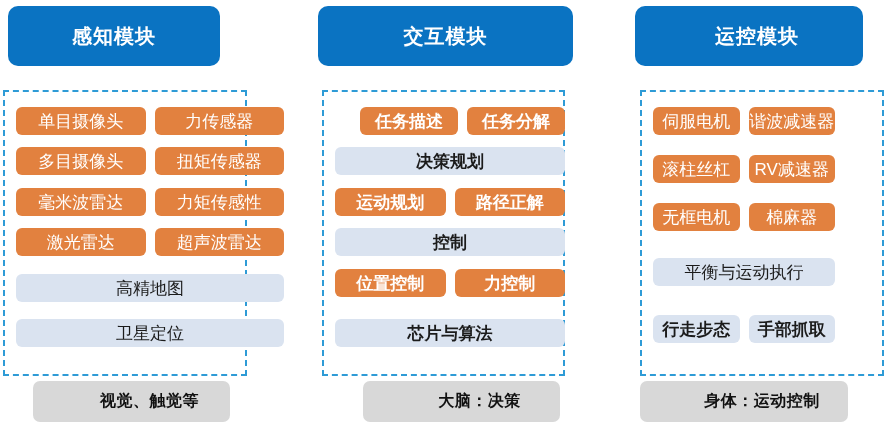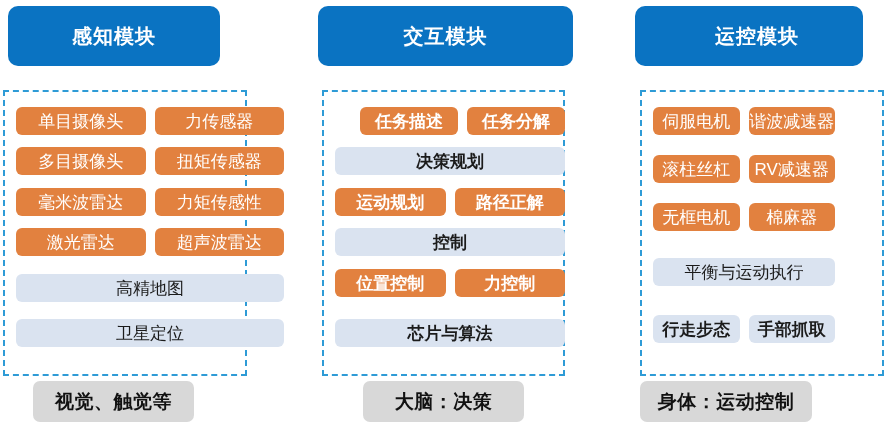--- a/index.html
+++ b/index.html
@@ -90,26 +90,27 @@
   }
   .chip.bold { font-weight: bold; }
 
   
   .footer {
     position: absolute;
     height: 41px;
     border-radius: 7px;
     background: #d8d8d8;
     color: #111111;
-    font-size: 19px;
+    font-size: 16px;
     font-weight: bold;
     display: flex;
     align-items: center;
     justify-content: center;
     letter-spacing: 0.5px;
+    padding-left: 36px;
   }
   .col-1 .footer { left: 33px; top: 381px; width: 161px; }
   .col-2 .footer { left: 63px; top: 381px; width: 161px; }
   .col-3 .footer { left: 40px; top: 381px; width: 172px; }
 </style>
 </head>
 <body>
 
 <div class="board">
     <div class="column col-1">

